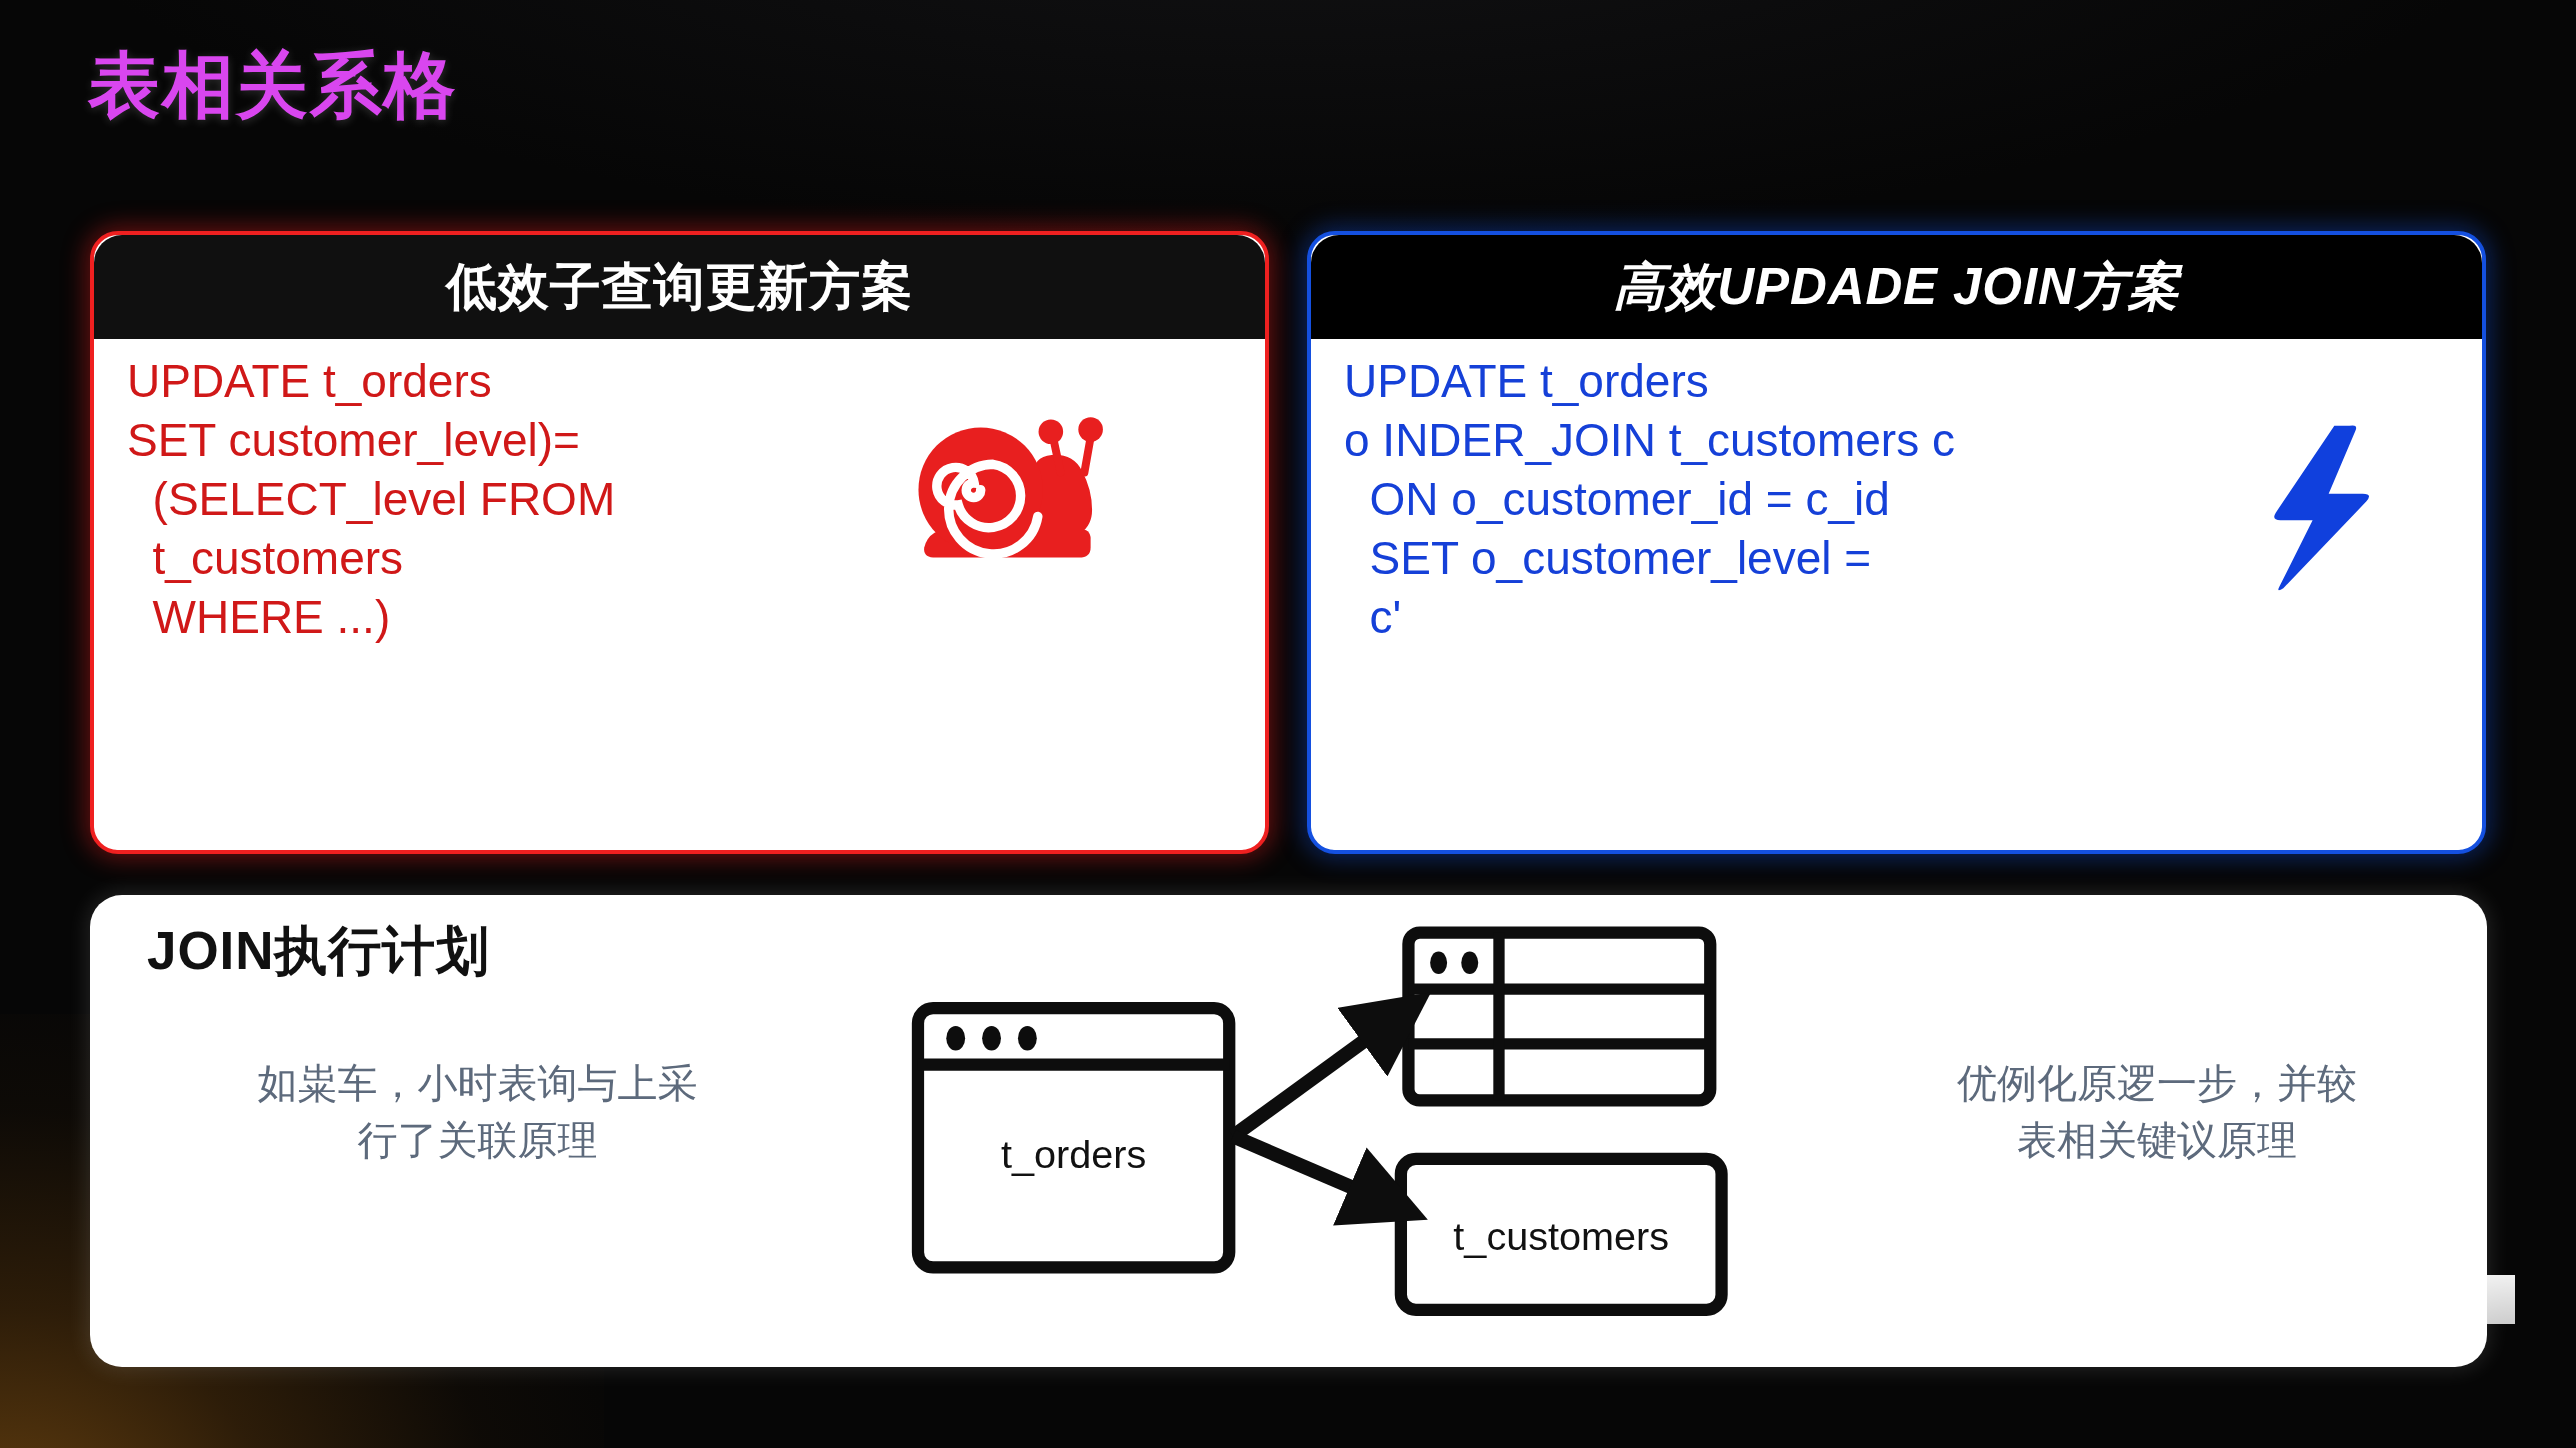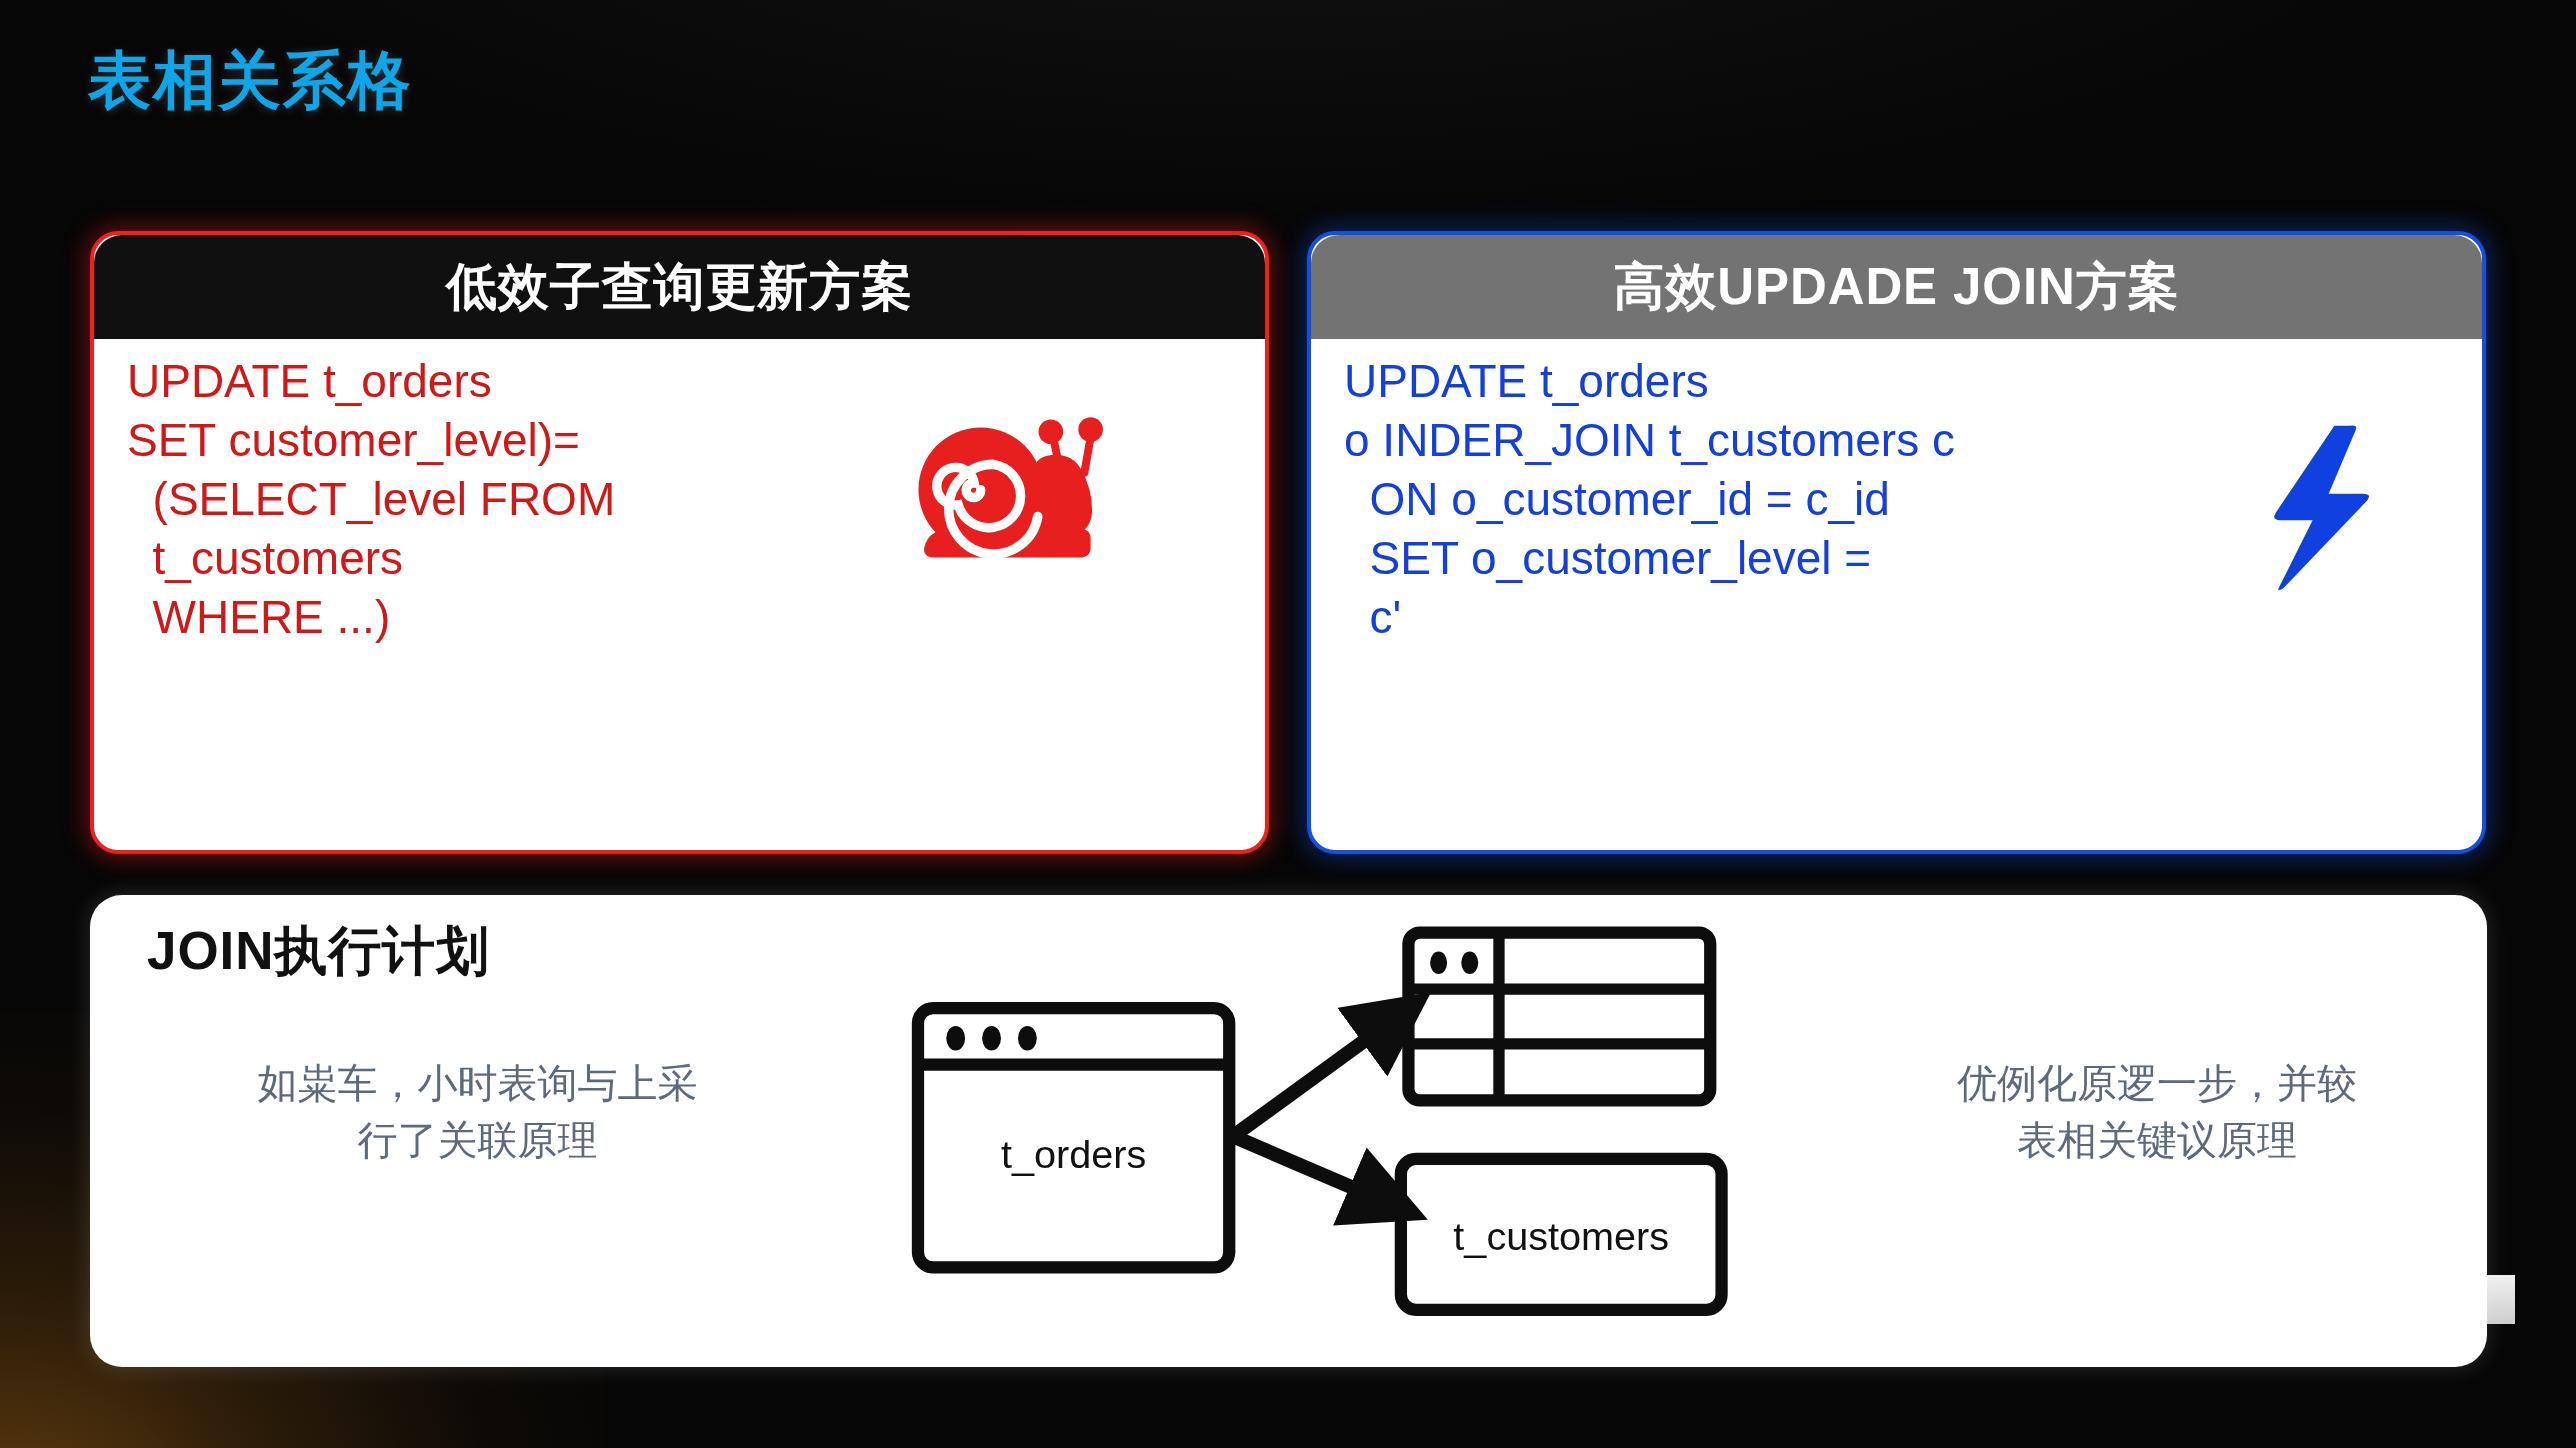--- a/index.html
+++ b/index.html
@@ -26,22 +26,22 @@
   }
   .glow-top {
     position:absolute; left:0; top:-151px; width:100%; height:396px;
     background:radial-gradient(ellipse at 50% 0%, rgba(30,30,34,0.55) 0%, rgba(0,0,0,0) 70%);
     pointer-events:none;
   }
 
   
   .page-title {
     position:absolute; left:88px; top:38px;
-    color:#0ea5e9;
-    font-size:63px; font-weight:bold;
+    color:#d946ef;
+    font-size:72px; font-weight:bold;
     letter-spacing:1.9px;
     text-shadow:0 1.9px 9.4px rgba(255,255,255,0.18);
   }
 
   
   .card {
     position:absolute;
     border-radius:28px;
     overflow:visible;
     background:#ffffff;
@@ -62,21 +62,21 @@
     border:4.7px solid #1450e0;
     box-shadow:0 0 24.5px 3.8px rgba(20,80,224,0.42);
   }
   .card-head {
     height:104px; width:100%;
     display:flex; align-items:center; justify-content:center;
     font-size:51px; font-weight:bold; color:#ffffff;
     letter-spacing:0.9px;
   }
   .card.red .card-head  { background:#101010; }
-  .card.blue .card-head { background:#737373; }
+  .card.blue .card-head { background:#000000;font-style:italic; }
 
   .card-body {
     position:absolute; left:0; right:0; top:104px; bottom:0;
     background:#ffffff;
   }
   .sql {
     position:absolute; left:33px; top:13.2px; right:0;
     font-size:46px; line-height:59px;
     font-weight:500;
     white-space:pre;

